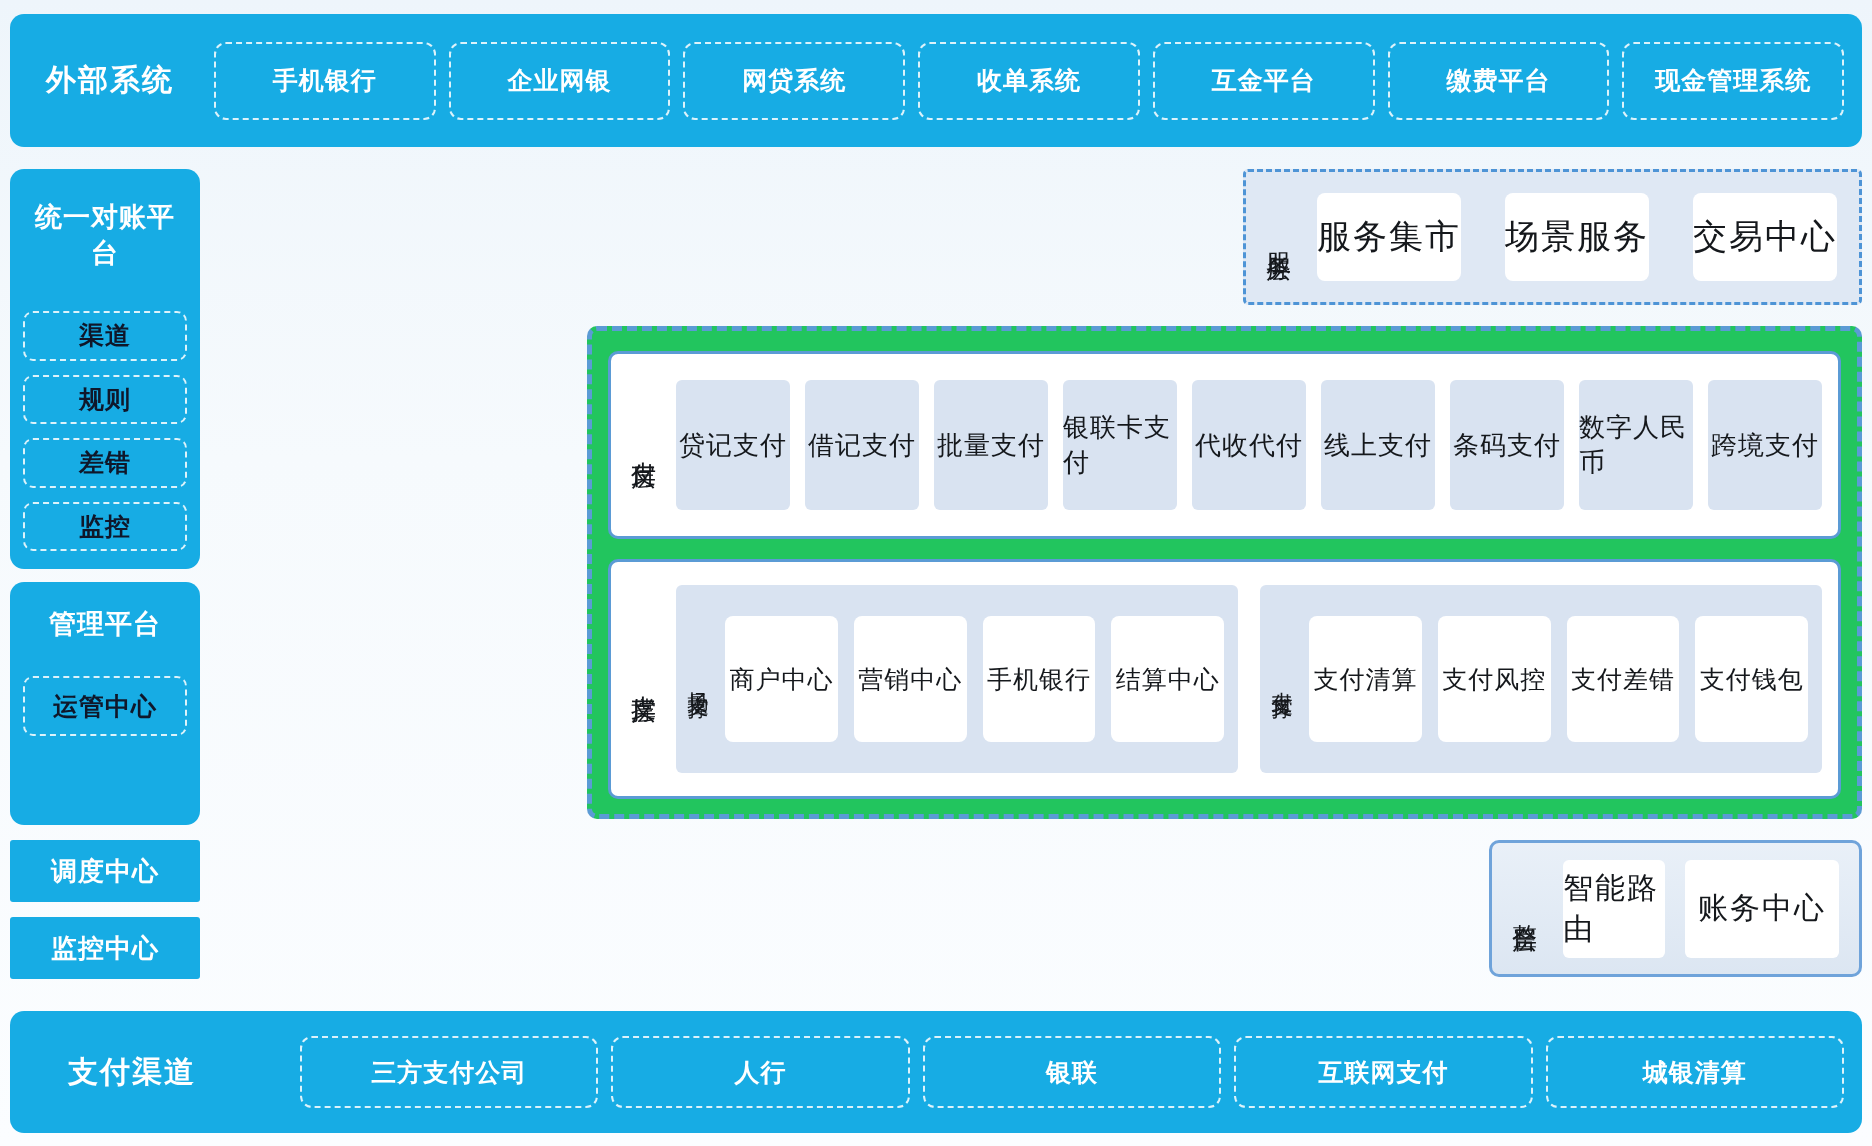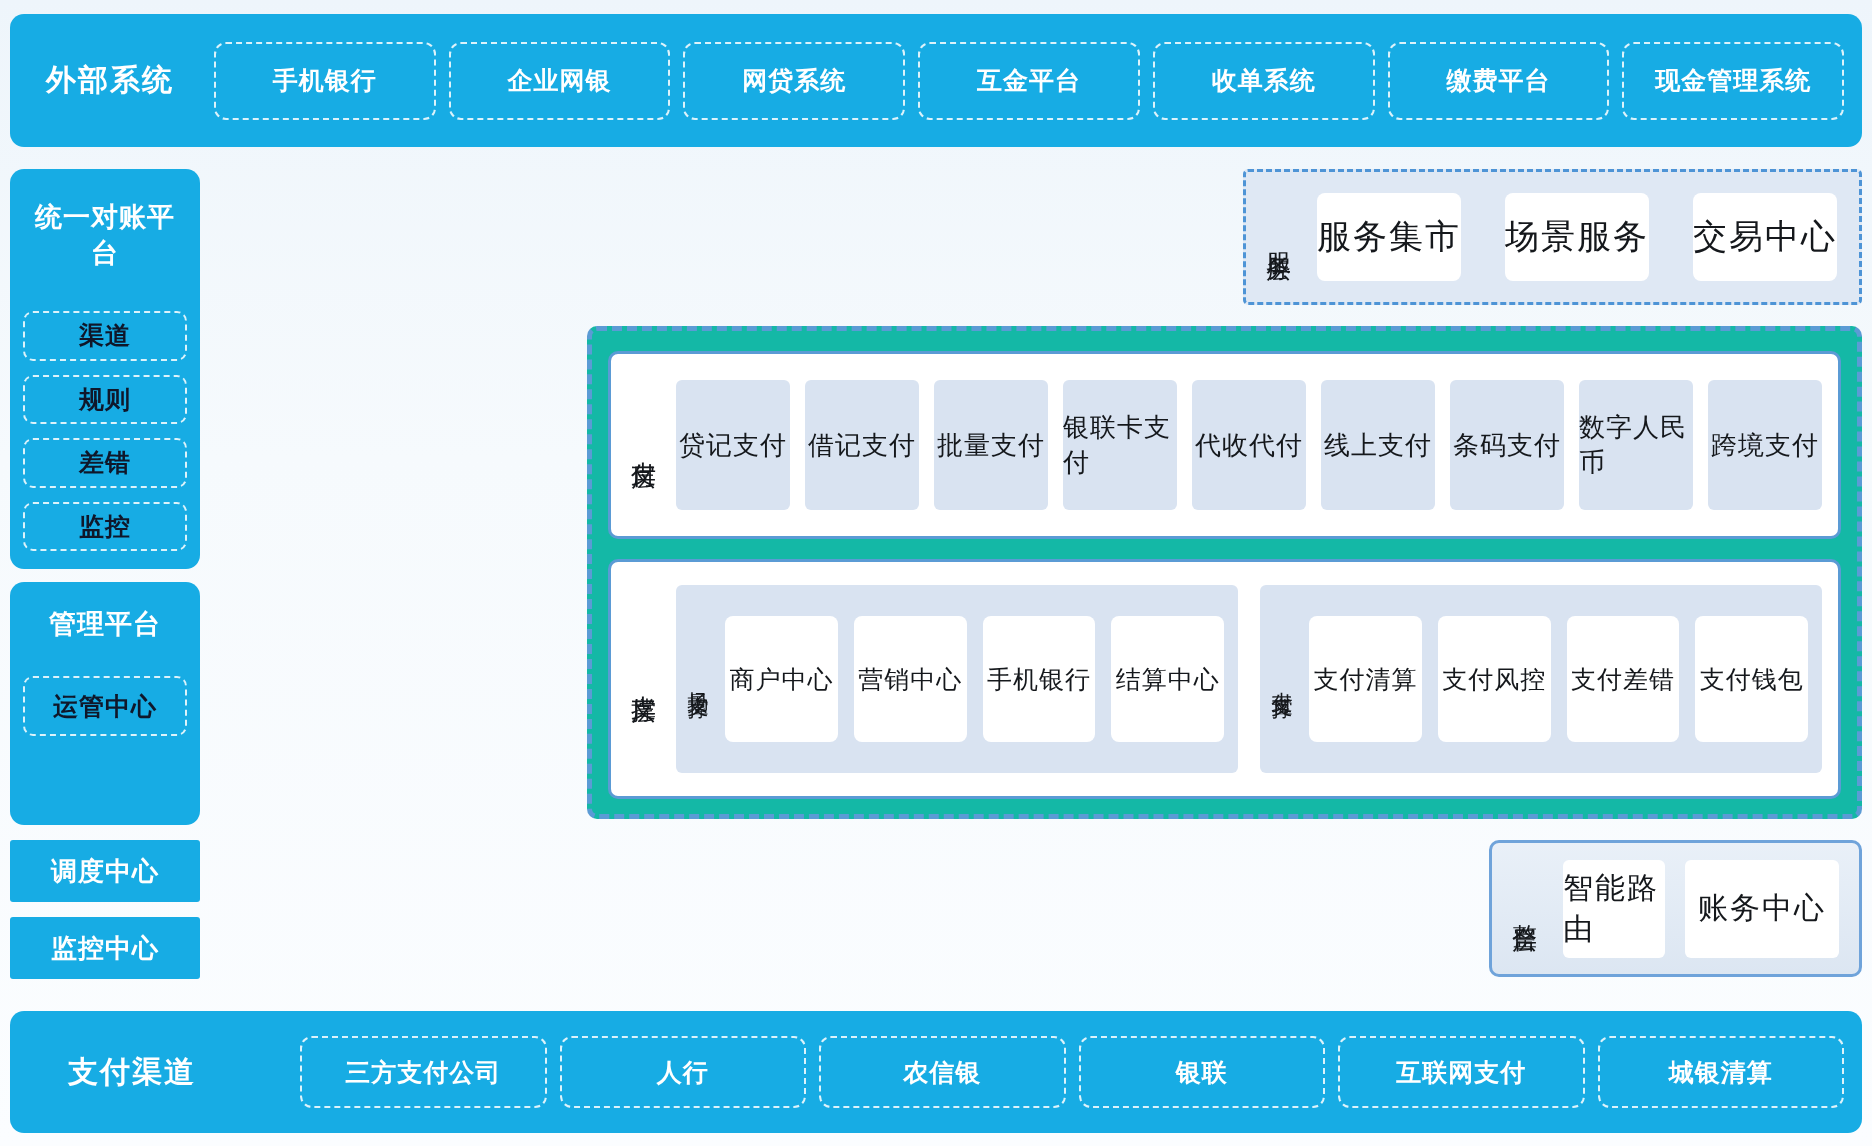--- a/index.html
+++ b/index.html
@@ -85,21 +85,21 @@
   .service-items { flex:1; display:flex; gap:44px; }
   .service-item {
     flex:1; height:88px; background:#fff; border-radius:8px;
     display:flex; align-items:center; justify-content:center;
     font-size:34px; letter-spacing:2px;
   }
 
   
   .dashed-wrap {
     margin-top:21px;
-    background:#14b8a6;
+    background:#22c55e;
     border:5px dashed #5b9bd5; border-radius:10px;
     padding:20px 16px 15px 16px;
     display:flex; flex-direction:column; gap:20px;
   }
   .solid-box {
     background:#fff;
     border:3px solid #5b9bd5; border-radius:10px;
     display:flex; align-items:center;
     padding:0 16px 0 20px; gap:20px;
   }
@@ -147,22 +147,22 @@
 <body>
 
 <div class="page">
 
   <div class="bar top">
     <div class="bar-title">外部系统</div>
     <div class="bar-items">
       <div class="bar-item">手机银行</div>
       <div class="bar-item">企业网银</div>
       <div class="bar-item">网贷系统</div>
+      <div class="bar-item">收单系统</div>
       <div class="bar-item">互金平台</div>
-      <div class="bar-item">收单系统</div>
       <div class="bar-item">缴费平台</div>
       <div class="bar-item">现金管理系统</div>
     </div>
   </div>
 
   <div class="content">
 
     <div class="sidebar">
 
       <div class="side-block b1">
@@ -243,20 +243,19 @@
       </div>
 
     </div>
   </div>
 
   <div class="bar bottom">
     <div class="bar-title">支付渠道</div>
     <div class="bar-items">
       <div class="bar-item">三方支付公司</div>
       <div class="bar-item">人行</div>
-      <div class="bar-item">农信银</div>
       <div class="bar-item">银联</div>
       <div class="bar-item">互联网支付</div>
       <div class="bar-item">城银清算</div>
     </div>
   </div>
 
 </div>
 
 </body></html>

